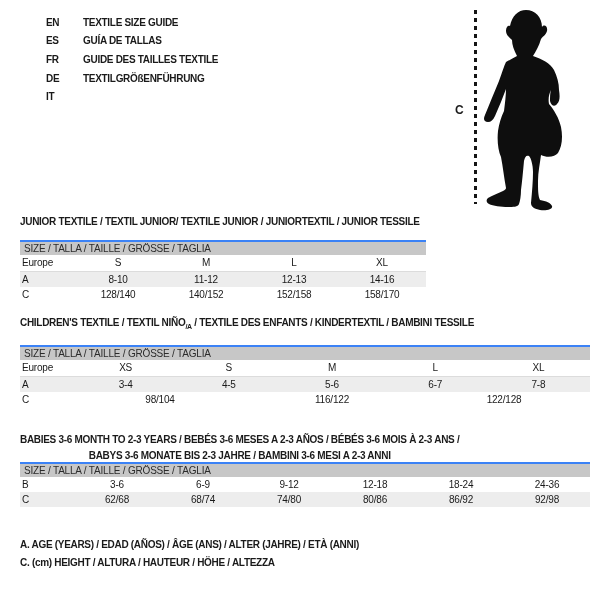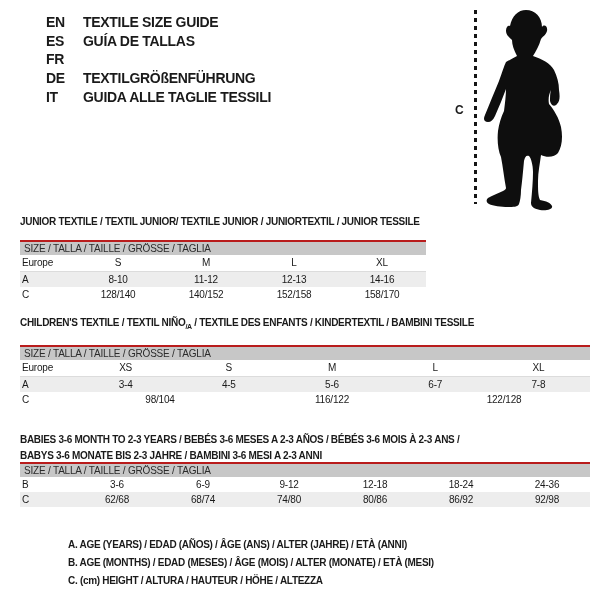--- a/index.html
+++ b/index.html
@@ -5,75 +5,75 @@
   html,body{margin:0;padding:0;}
   body{
     width:600px;height:600px;background:#ffffff;position:relative;overflow:hidden;
     font-family:"Liberation Sans", sans-serif;color:#1a1a1a;
     -webkit-font-smoothing:antialiased;
   }
 
   
   .lang-block{position:absolute;left:22px;top:13px;}
   .lang-row{display:flex;height:18.6px;align-items:center;
-    font-size:14px;font-weight:bold;letter-spacing:-0.3px;white-space:nowrap;padding-left:24px;}
+    font-size:10px;font-weight:bold;letter-spacing:-0.3px;white-space:nowrap;padding-left:24px;}
   .lang-code{width:37px;flex:0 0 37px;}
 
   
   .dash-line{position:absolute;left:474px;top:10px;width:2.5px;height:194px;
     background:repeating-linear-gradient(to bottom,#141414 0 4px,transparent 4px 8px);}
   .height-label{position:absolute;left:455px;top:103px;font-size:12px;font-weight:bold;}
   .baby-svg{position:absolute;left:480px;top:0;width:100px;height:215px;}
 
   
   .sec-title{position:absolute;left:20px;font-size:10px;font-weight:bold;
-    letter-spacing:-0.3px;white-space:nowrap;line-height:12px;}
+    letter-spacing:-0.3px;white-space:nowrap;line-height:12px;text-align:center;}
   .sec-title sub{font-size:7px;}
   .two-line{line-height:16px;margin-top:8px;}
 
   
   .size-table{position:absolute;left:20px;}
   .t-narrow{width:406px;}
   .t-wide{width:570px;}
-  .bar{height:13px;background:#c7c7c7;border-top:2px solid #b91c1c;
+  .bar{height:13px;background:#c7c7c7;border-top:2px solid #3b82f6;
     font-size:10px;line-height:13px;padding-left:4px;color:#2b2b2b;
     letter-spacing:-0.2px;}
   .trow{display:flex;height:15px;line-height:15px;font-size:10px;letter-spacing:-0.2px;}
   .trow.sep{border-bottom:1px solid #dcdcdc;height:16px;line-height:16px;}
   .trow.alt{background:#ededed;}
   .lbl{width:52px;flex:0 0 52px;padding-left:2px;}
   .val{flex:1;text-align:center;}
 
   
   .footnotes{position:absolute;left:20px;top:535px;}
   .fn{height:18.3px;font-size:10px;font-weight:bold;letter-spacing:-0.3px;
-    white-space:nowrap;display:flex;align-items:center;margin-left:48px;}
+    white-space:nowrap;display:flex;align-items:center;}
 </style>
 </head>
 <body>
 
 <div class="lang-block">
   <div class="lang-row">
     <span class="lang-code">EN</span>
     <span>TEXTILE SIZE GUIDE</span>
   </div>
   <div class="lang-row">
     <span class="lang-code">ES</span>
     <span>GUÍA DE TALLAS</span>
   </div>
   <div class="lang-row">
     <span class="lang-code">FR</span>
+    <span>GUIDE DES TAILLES TEXTILE</span>
   </div>
   <div class="lang-row">
     <span class="lang-code">DE</span>
     <span>TEXTILGRÖßENFÜHRUNG</span>
   </div>
   <div class="lang-row">
     <span class="lang-code">IT</span>
-    <span>GUIDA ALLE TAGLIE TESSILI</span>
   </div>
 </div>
 
 <div class="dash-line"></div>
 <div class="height-label">C</div>
 <svg class="baby-svg" viewBox="0 0 100 215" aria-hidden="true">
   <path fill="#0e0e0e" d="
     M46 10
     C55 10 62 17 62 27
     C64 24 68 26 67 31
@@ -193,15 +193,14 @@
     <span class="val">68/74</span>
     <span class="val">74/80</span>
     <span class="val">80/86</span>
     <span class="val">86/92</span>
     <span class="val">92/98</span>
   </div>
 </div>
 
 <div class="footnotes">
   <div class="fn">A. AGE (YEARS) / EDAD (AÑOS) / ÂGE (ANS) / ALTER (JAHRE) / ETÀ (ANNI)</div>
-  <div class="fn">B. AGE (MONTHS) / EDAD (MESES) / ÂGE (MOIS) / ALTER (MONATE) / ETÀ (MESI)</div>
   <div class="fn">C. (cm) HEIGHT / ALTURA / HAUTEUR / HÖHE / ALTEZZA</div>
 </div>
 
 </body></html>

